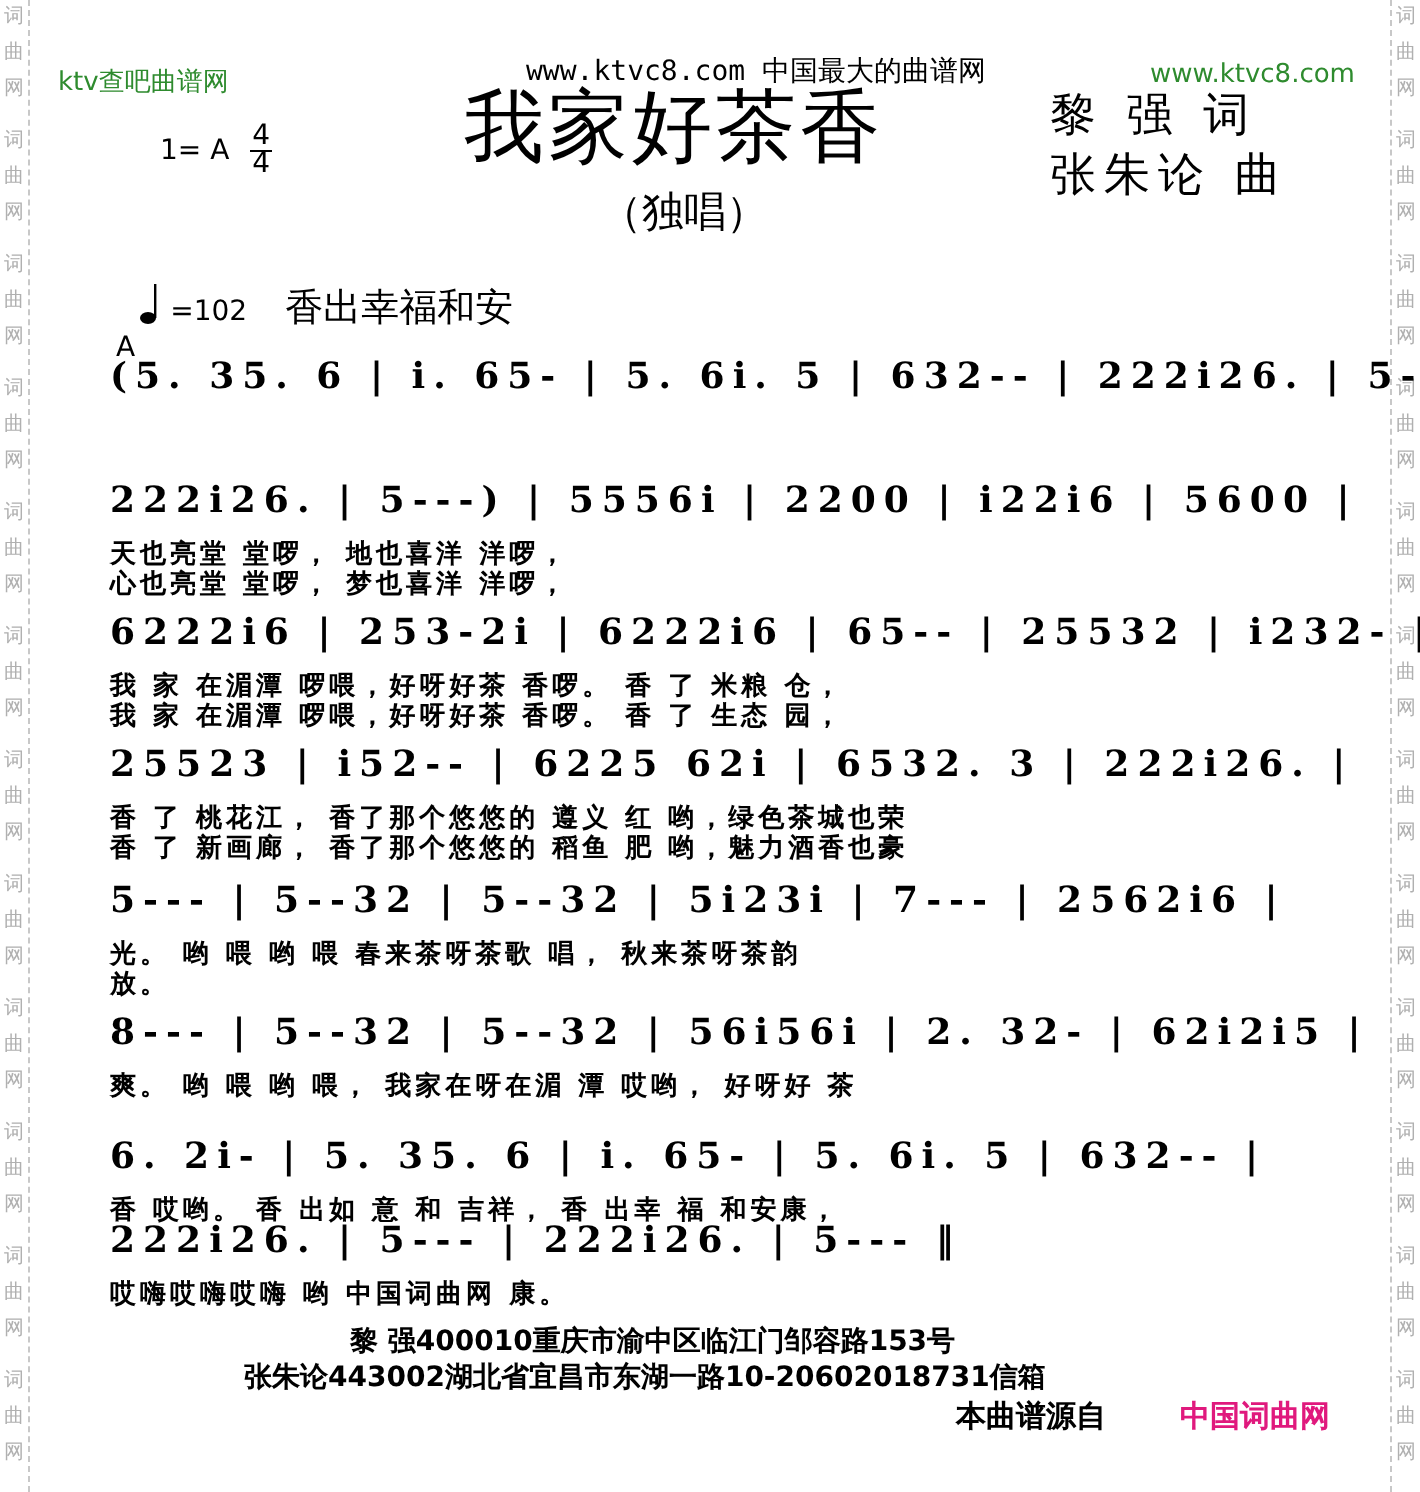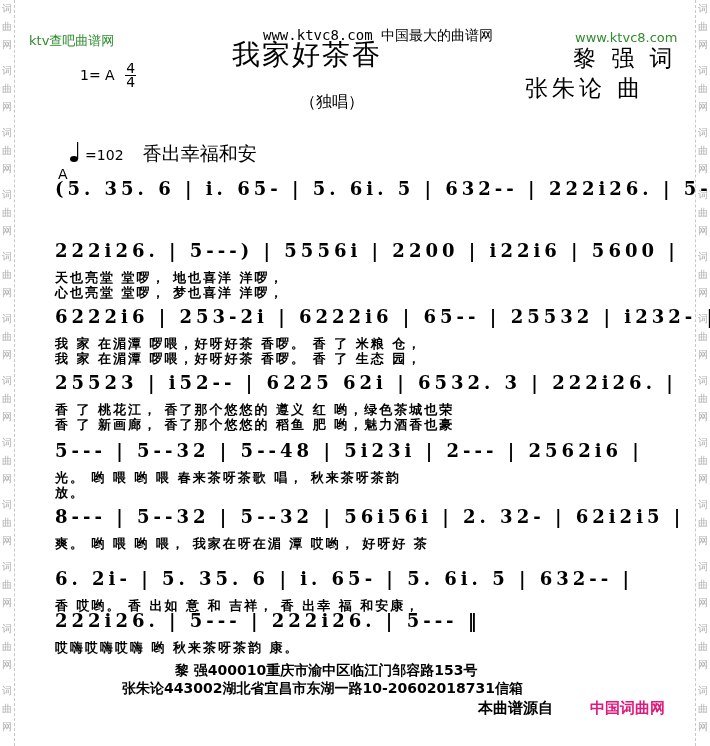--- a/index.html
+++ b/index.html
@@ -3,21 +3,21 @@
 <meta charset="utf-8">
 <style>
   html, body { margin:0; padding:0; background:#ffffff; }
   body { width:710px; height:746px; position:relative; overflow:hidden; font-family:"DejaVu Serif", serif; color:#000; }
   .side { position:absolute; top:0; bottom:0; width:14px; border-right:1px dashed #c8c8c8; }
   .side.left { left:0; border-right:1px dashed #c8c8c8; }
   .side.right { right:0; width:14px; border-right:none; border-left:1px dashed #c8c8c8; }
   .wm { position:absolute; left:1px; font-size:10px; color:#b0b0b0; line-height:18px; width:12px; text-align:center; font-family:"DejaVu Sans", sans-serif; }
   .abs { position:absolute; white-space:nowrap; }
   .green { color:#2e8b2e; font-family:"DejaVu Sans", sans-serif; }
-  .title { font-family:"DejaVu Serif", serif; font-size:28px; letter-spacing:2px; }
+  .title { font-family:"DejaVu Serif", serif; font-size:40px; letter-spacing:2px; }
   .url-small { font-family:"DejaVu Sans Mono", monospace; font-size:14px; }
   .credits { font-family:"DejaVu Serif", serif; font-size:23px; letter-spacing:4px; line-height:28px; }
   .key { font-family:"DejaVu Sans", sans-serif; font-size:14px; }
   .frac { display:inline-block; text-align:center; vertical-align:middle; line-height:13px; font-size:14px; margin-left:6px; }
   .frac .num { display:block; border-bottom:1px solid #000; padding:0 1px; }
   .notes { font-family:"DejaVu Serif", serif; font-weight:bold; font-size:18px; letter-spacing:4px; }
   .lyr { font-family:"DejaVu Serif", serif; font-weight:bold; font-size:13px; line-height:15px; letter-spacing:2px; }
   .tempo { font-family:"DejaVu Sans", sans-serif; font-size:14px; }
   .expr { font-family:"DejaVu Sans", sans-serif; font-size:19px; }
   .footer { font-family:"DejaVu Sans", sans-serif; font-size:14px;font-weight:bold; }
@@ -105,29 +105,29 @@
     <div class="wm" style="top: 682px; left: 697px;">词</div>
     <div class="wm" style="top: 700px; left: 697px;">曲</div>
     <div class="wm" style="top: 718px; left: 697px;">网</div>
     <div class="wm" style="top: 744px; left: 697px;">词</div>
   </div>
 
 <div class="abs green" style="left:29px;top:32px;font-size:13px;">ktv查吧曲谱网</div>
 <div class="abs url-small" style="left:263px;top:27px;">www.ktvc8.com 中国最大的曲谱网</div>
 <div class="abs green" style="left:575px;top:30px;font-size:13px;">www.ktvc8.com</div>
 <div class="abs title" style="left:232px;top:36px;">我家好茶香</div>
-<div class="abs" style="left:300px;top:92px;font-size:16px;">（独唱）</div>
+<div class="abs" style="left:300px;top:92px;font-size:21px;">（独唱）</div>
 <div class="abs key" style="left:80px;top:62px;">
   <span>1= A</span>
   <span class="frac">
     <span class="num">4</span>
     <span>4</span>
   </span>
 </div>
-<div class="abs credits" style="left:525px;top:44px;margin-left:48px;">黎  强 词</div>
+<div class="abs credits" style="left:525px;top:44px;">黎  强 词</div>
 <div class="abs credits" style="left:525px;top:74px;">张朱论 曲</div>
 
 <div class="abs" style="left:70px;top:141px;">
   <svg width="10" height="22" viewBox="0 0 10 22" style="vertical-align:-3px">
       <ellipse cx="4" cy="18" rx="4" ry="3" fill="#000"></ellipse>
       <rect x="7" y="1" width="1.2" height="17" fill="#000"></rect>
     </svg>
   <span class="tempo">=102</span>
   <span class="expr" style="margin-left:14px">香出幸福和安</span>
 </div>
@@ -139,30 +139,30 @@
     <div class="abs lyr" style="left: 55px; top: 223px;"></div>
     <div class="abs notes" style="left: 55px; top: 240px;">222i26. | 5---) | 5556i | 2200 | i22i6 | 5600 |</div>
     <div class="abs lyr" style="left: 55px; top: 270px;">天也亮堂   堂啰，    地也喜洋     洋啰，</div>
     <div class="abs lyr" style="left: 55px; top: 285px;">心也亮堂   堂啰，    梦也喜洋     洋啰，</div>
     <div class="abs notes" style="left: 55px; top: 306px;">6222i6 | 253-2i | 6222i6 | 65-- | 25532 | i232- |</div>
     <div class="abs lyr" style="left: 55px; top: 336px;">我  家      在湄潭  啰喂，好呀好茶   香啰。   香  了      米粮  仓，</div>
     <div class="abs lyr" style="left: 55px; top: 351px;">我  家      在湄潭  啰喂，好呀好茶   香啰。   香  了      生态  园，</div>
     <div class="abs notes" style="left: 55px; top: 372px;">25523 | i52-- | 6225 62i | 6532. 3 | 222i26. |</div>
     <div class="abs lyr" style="left: 55px; top: 402px;">香  了      桃花江，     香了那个悠悠的  遵义  红   哟，绿色茶城也荣</div>
     <div class="abs lyr" style="left: 55px; top: 417px;">香  了      新画廊，     香了那个悠悠的  稻鱼  肥   哟，魅力酒香也豪</div>
-    <div class="abs notes" style="left: 55px; top: 440px;">5--- | 5--32 | 5--48 | 5i23i | 2--- | 2562i6 |</div>
+    <div class="abs notes" style="left: 55px; top: 440px;">5--- | 5--32 | 5--32 | 5i23i | 7--- | 2562i6 |</div>
     <div class="abs lyr" style="left: 55px; top: 470px;">光。     哟     喂     哟     喂     春来茶呀茶歌  唱，        秋来茶呀茶韵</div>
     <div class="abs lyr" style="left: 55px; top: 485px;">放。</div>
     <div class="abs notes" style="left: 55px; top: 506px;">8--- | 5--32 | 5--32 | 56i56i | 2. 32- | 62i2i5 |</div>
     <div class="abs lyr" style="left: 55px; top: 536px;">爽。     哟     喂     哟     喂，   我家在呀在湄  潭  哎哟，   好呀好      茶</div>
     <div class="abs lyr" style="left: 55px; top: 551px;"></div>
     <div class="abs notes" style="left: 55px; top: 568px;">6. 2i- | 5. 35. 6 | i. 65- | 5. 6i. 5 | 632-- |</div>
     <div class="abs lyr" style="left: 55px; top: 598px;">香  哎哟。 香   出如   意   和   吉祥，    香   出幸   福   和安康，</div>
     <div class="abs lyr" style="left: 55px; top: 613px;"></div>
     <div class="abs notes" style="left: 55px; top: 610px;">222i26. | 5--- | 222i26. | 5--- ‖</div>
-    <div class="abs lyr" style="left: 55px; top: 640px;">哎嗨哎嗨哎嗨      哟           秋来茶呀茶韵       康。</div>
+    <div class="abs lyr" style="left: 55px; top: 640px;">哎嗨哎嗨哎嗨      哟           中国词曲网       康。</div>
     <div class="abs lyr" style="left: 55px; top: 655px;"></div>
   </div>
 
 <div class="abs footer" style="left:175px;top:662px;">黎  强400010重庆市渝中区临江门邹容路153号</div>
 <div class="abs footer" style="left:122px;top:680px;">张朱论443002湖北省宜昌市东湖一路10-20602018731信箱</div>
 <div class="abs src" style="left:478px;top:699px;">本曲谱源自</div>
 <div class="abs src pink" style="left:590px;top:699px;">中国词曲网</div>
 
 </body></html>

